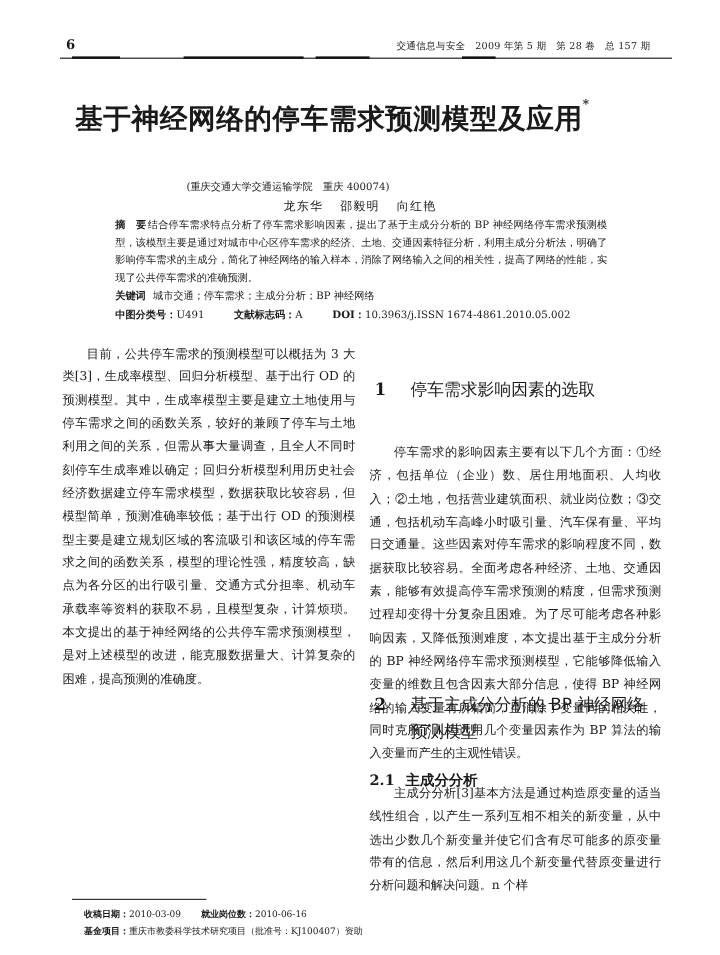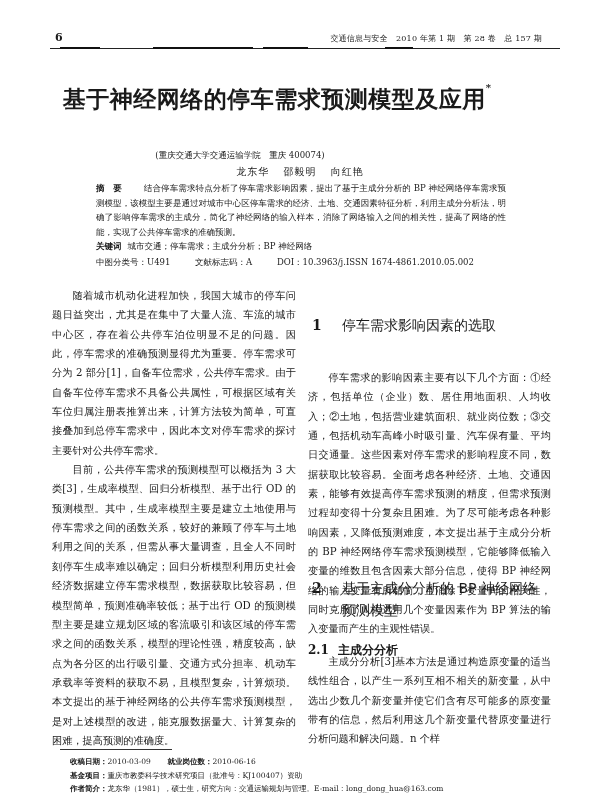--- a/index.html
+++ b/index.html
@@ -9,25 +9,25 @@
   .header-num { left: 55px; top: 31px; font-size: 11px; font-weight: bold; }
   .header-journal { right: 58px; top: 33px; font-size: 8px; letter-spacing: 0.2px; }
   .header-rule { left: 50px; top: 48px; width: 510px; height: 1px; background: #222; }
   .header-rule-thick { top: 47px; height: 2px; background: #111; }
   .title { left: 0; width: 554px; top: 84px; text-align: center; font-size: 23px; font-weight: bold;
            letter-spacing: 0.5px; font-family: "DejaVu Serif", serif; }
   .title sup { font-size: 10px; vertical-align: top; position: relative; top: -2px; }
   .authors { left: 0; width: 600px; top: 131px; text-align: center; font-size: 10px; word-spacing: 10px; letter-spacing: 1px; margin-top: 34px; }
   .affil { left: 0; width: 480px; top: 150px; text-align: center; font-size: 8.5px; }
   .abstract { left: 96px; top: 181px; width: 410px; font-size: 8.5px; line-height: 14.5px; text-align: justify; }
-  .abstract .label { font-weight: bold; margin-right: 22px; }
+  .abstract .label { font-weight: bold; margin-right: 1px; }
   .keywords { left: 96px; top: 241px; width: 410px; font-size: 8.5px; }
   .keywords .label { font-weight: bold; margin-right: 6px; }
   .classif { left: 96px; top: 257px; width: 420px; font-size: 8.5px; white-space: nowrap; }
-  .classif .label { font-weight: normal; }
+  .classif .label { font-weight: bold; }
   .classif .gap { display: inline-block; width: 22px; }
   .col { font-size: 10.2px; line-height: 19.35px; text-align: justify; }
   .col-left { left: 52px; top: 286px; width: 244px; }
   .col-right { left: 308px; top: 340px; width: 243px; margin-top: 28px; }
   .para { text-indent: 2em; margin: 0; }
   .h1 { font-size: 14px; line-height: 22px; font-family: "DejaVu Sans", sans-serif; }
   .h1 .num { display: inline-block; width: 30px; font-weight: bold; font-family: "DejaVu Serif", serif; }
   .sec1 { left: 312px; top: 314px; }
   .sec2 { left: 312px; top: 577px; width: 250px; }
   .sec2 .cont { padding-left: 30px; display: block; }
@@ -37,21 +37,21 @@
   .fn-rule { left: 60px; top: 749px; width: 112px; height: 1px; background: #333; }
   .footnotes { left: 70px; top: 755px; font-size: 7.5px; line-height: 13.5px; }
   .footnotes .label { font-weight: bold; text-align: right; }
 </style>
 </head>
 <body>
 
 <div class="abs header-num">6</div>
 <div class="abs header-journal">
   <span>交通信息与安全</span>&nbsp;&nbsp;
-  <span>2010 年第 1 期</span>&nbsp;&nbsp;
+  <span>2009 年第 5 期</span>&nbsp;&nbsp;
   <span>第 28 卷</span>&nbsp;&nbsp;
   <span>总 157 期</span>
 </div>
 <div class="abs header-rule"></div>
 <div class="abs header-rule-thick" style="left:60px;width:40px"></div>
 <div class="abs header-rule-thick" style="left:153px;width:100px"></div>
 <div class="abs header-rule-thick" style="left:263px;width:45px"></div>
 <div class="abs header-rule-thick" style="left:385px;width:28px"></div>
 
 <div class="abs title"><span>基于神经网络的停车需求预测模型及应用</span><sup>*</sup></div>
@@ -68,21 +68,20 @@
 <div class="abs keywords">
   <span class="label">关键词</span><span>城市交通；停车需求；主成分分析；BP 神经网络</span>
 </div>
 <div class="abs classif">
   <span class="label">中图分类号：</span><span>U491</span><span class="gap"></span>
   <span class="label">文献标志码：</span><span>A</span><span class="gap"></span>
   <span class="label">DOI：</span><span>10.3963/j.ISSN 1674-4861.2010.05.002</span>
 </div>
 
 <div class="abs col col-left">
-  <p class="para">随着城市机动化进程加快，我国大城市的停车问题日益突出，尤其是在集中了大量人流、车流的城市中心区，存在着公共停车泊位明显不足的问题。因此，停车需求的准确预测显得尤为重要。停车需求可分为 2 部分[1]，自备车位需求，公共停车需求。由于自备车位停车需求不具备公共属性，可根据区域有关车位归属注册表推算出来，计算方法较为简单，可直接叠加到总停车需求中，因此本文对停车需求的探讨主要针对公共停车需求。</p>
   <p class="para">目前，公共停车需求的预测模型可以概括为 3 大类[3]，生成率模型、回归分析模型、基于出行 OD 的预测模型。其中，生成率模型主要是建立土地使用与停车需求之间的函数关系，较好的兼顾了停车与土地利用之间的关系，但需从事大量调查，且全人不同时刻停车生成率难以确定；回归分析模型利用历史社会经济数据建立停车需求模型，数据获取比较容易，但模型简单，预测准确率较低；基于出行 OD 的预测模型主要是建立规划区域的客流吸引和该区域的停车需求之间的函数关系，模型的理论性强，精度较高，缺点为各分区的出行吸引量、交通方式分担率、机动车承载率等资料的获取不易，且模型复杂，计算烦琐。本文提出的基于神经网络的公共停车需求预测模型，是对上述模型的改进，能克服数据量大、计算复杂的困难，提高预测的准确度。</p>
 </div>
 
 <div class="abs h1 sec1">
   <span class="num">1</span><span>停车需求影响因素的选取</span>
 </div>
 <div class="abs col col-right">
   <p class="para">停车需求的影响因素主要有以下几个方面：①经济，包括单位（企业）数、居住用地面积、人均收入；②土地，包括营业建筑面积、就业岗位数；③交通，包括机动车高峰小时吸引量、汽车保有量、平均日交通量。这些因素对停车需求的影响程度不同，数据获取比较容易。全面考虑各种经济、土地、交通因素，能够有效提高停车需求预测的精度，但需求预测过程却变得十分复杂且困难。为了尽可能考虑各种影响因素，又降低预测难度，本文提出基于主成分分析的 BP 神经网络停车需求预测模型，它能够降低输入变量的维数且包含因素大部分信息，使得 BP 神经网络的输入变量有所精简，且消除了变量间的相关性，同时克服了人为选用几个变量因素作为 BP 算法的输入变量而产生的主观性错误。</p>
 </div>
 
@@ -100,16 +99,13 @@
 
 <div class="abs fn-rule"></div>
 <div class="abs footnotes">
   <div>
     <span class="label">收稿日期：</span><span>2010-03-09</span>&nbsp;&nbsp;&nbsp;&nbsp;&nbsp;&nbsp;
     <span class="label">就业岗位数：</span><span>2010-06-16</span>
   </div>
   <div>
     <span class="label">基金项目：</span><span>重庆市教委科学技术研究项目（批准号：KJ100407）资助</span>
   </div>
-  <div>
-    <span class="label">作者简介：</span><span>龙东华（1981），硕士生，研究方向：交通运输规划与管理。E-mail：long_dong_hua@163.com</span>
-  </div>
 </div>
 
 </body></html>

